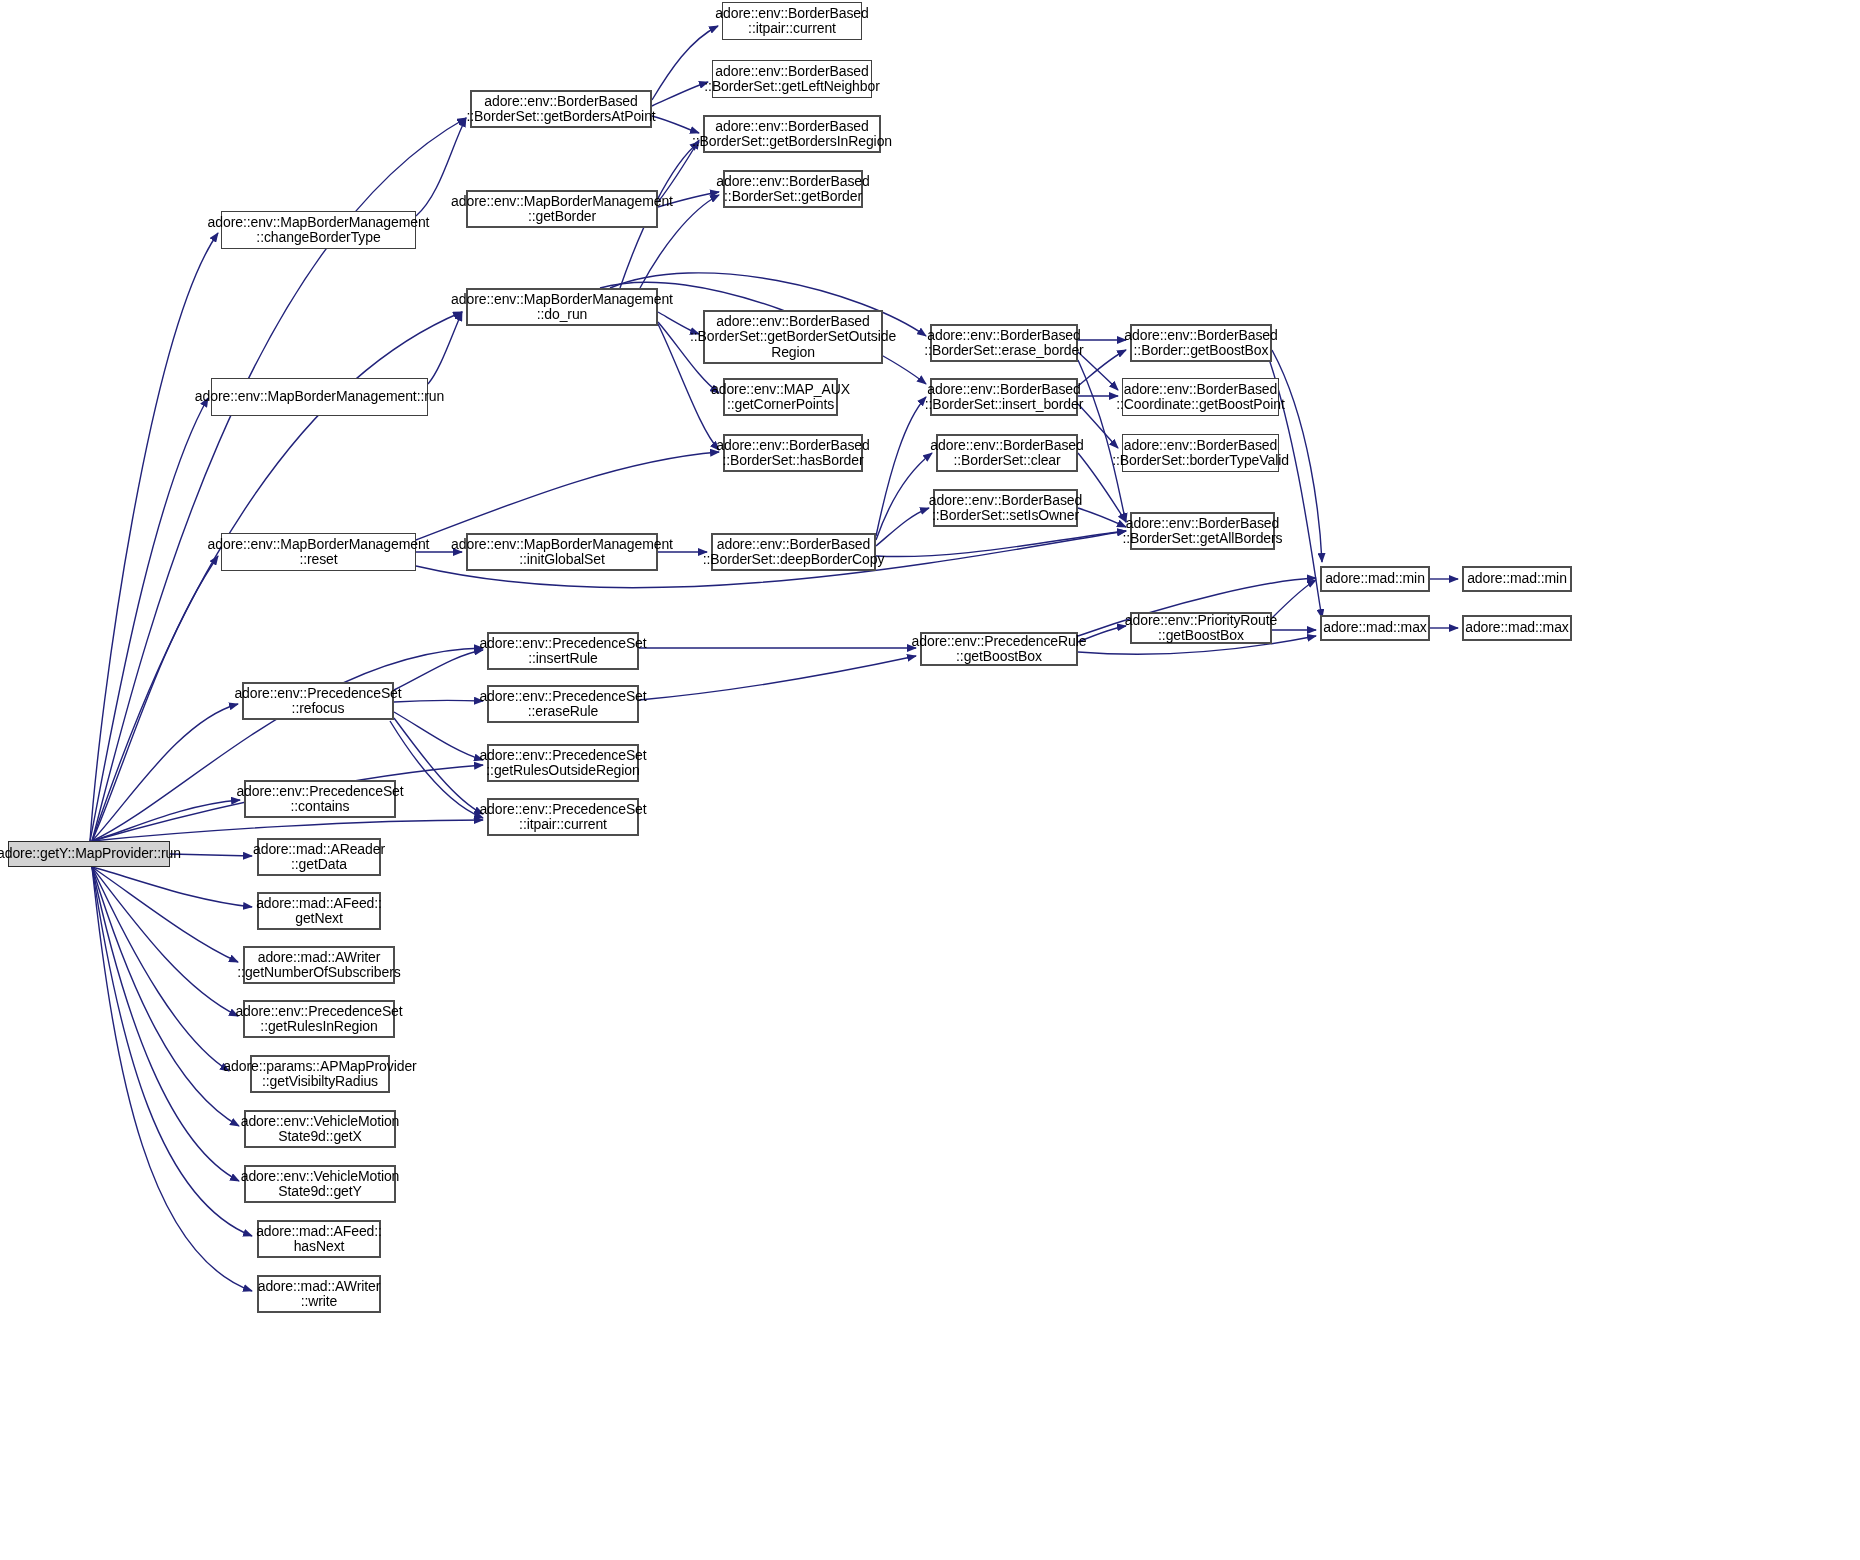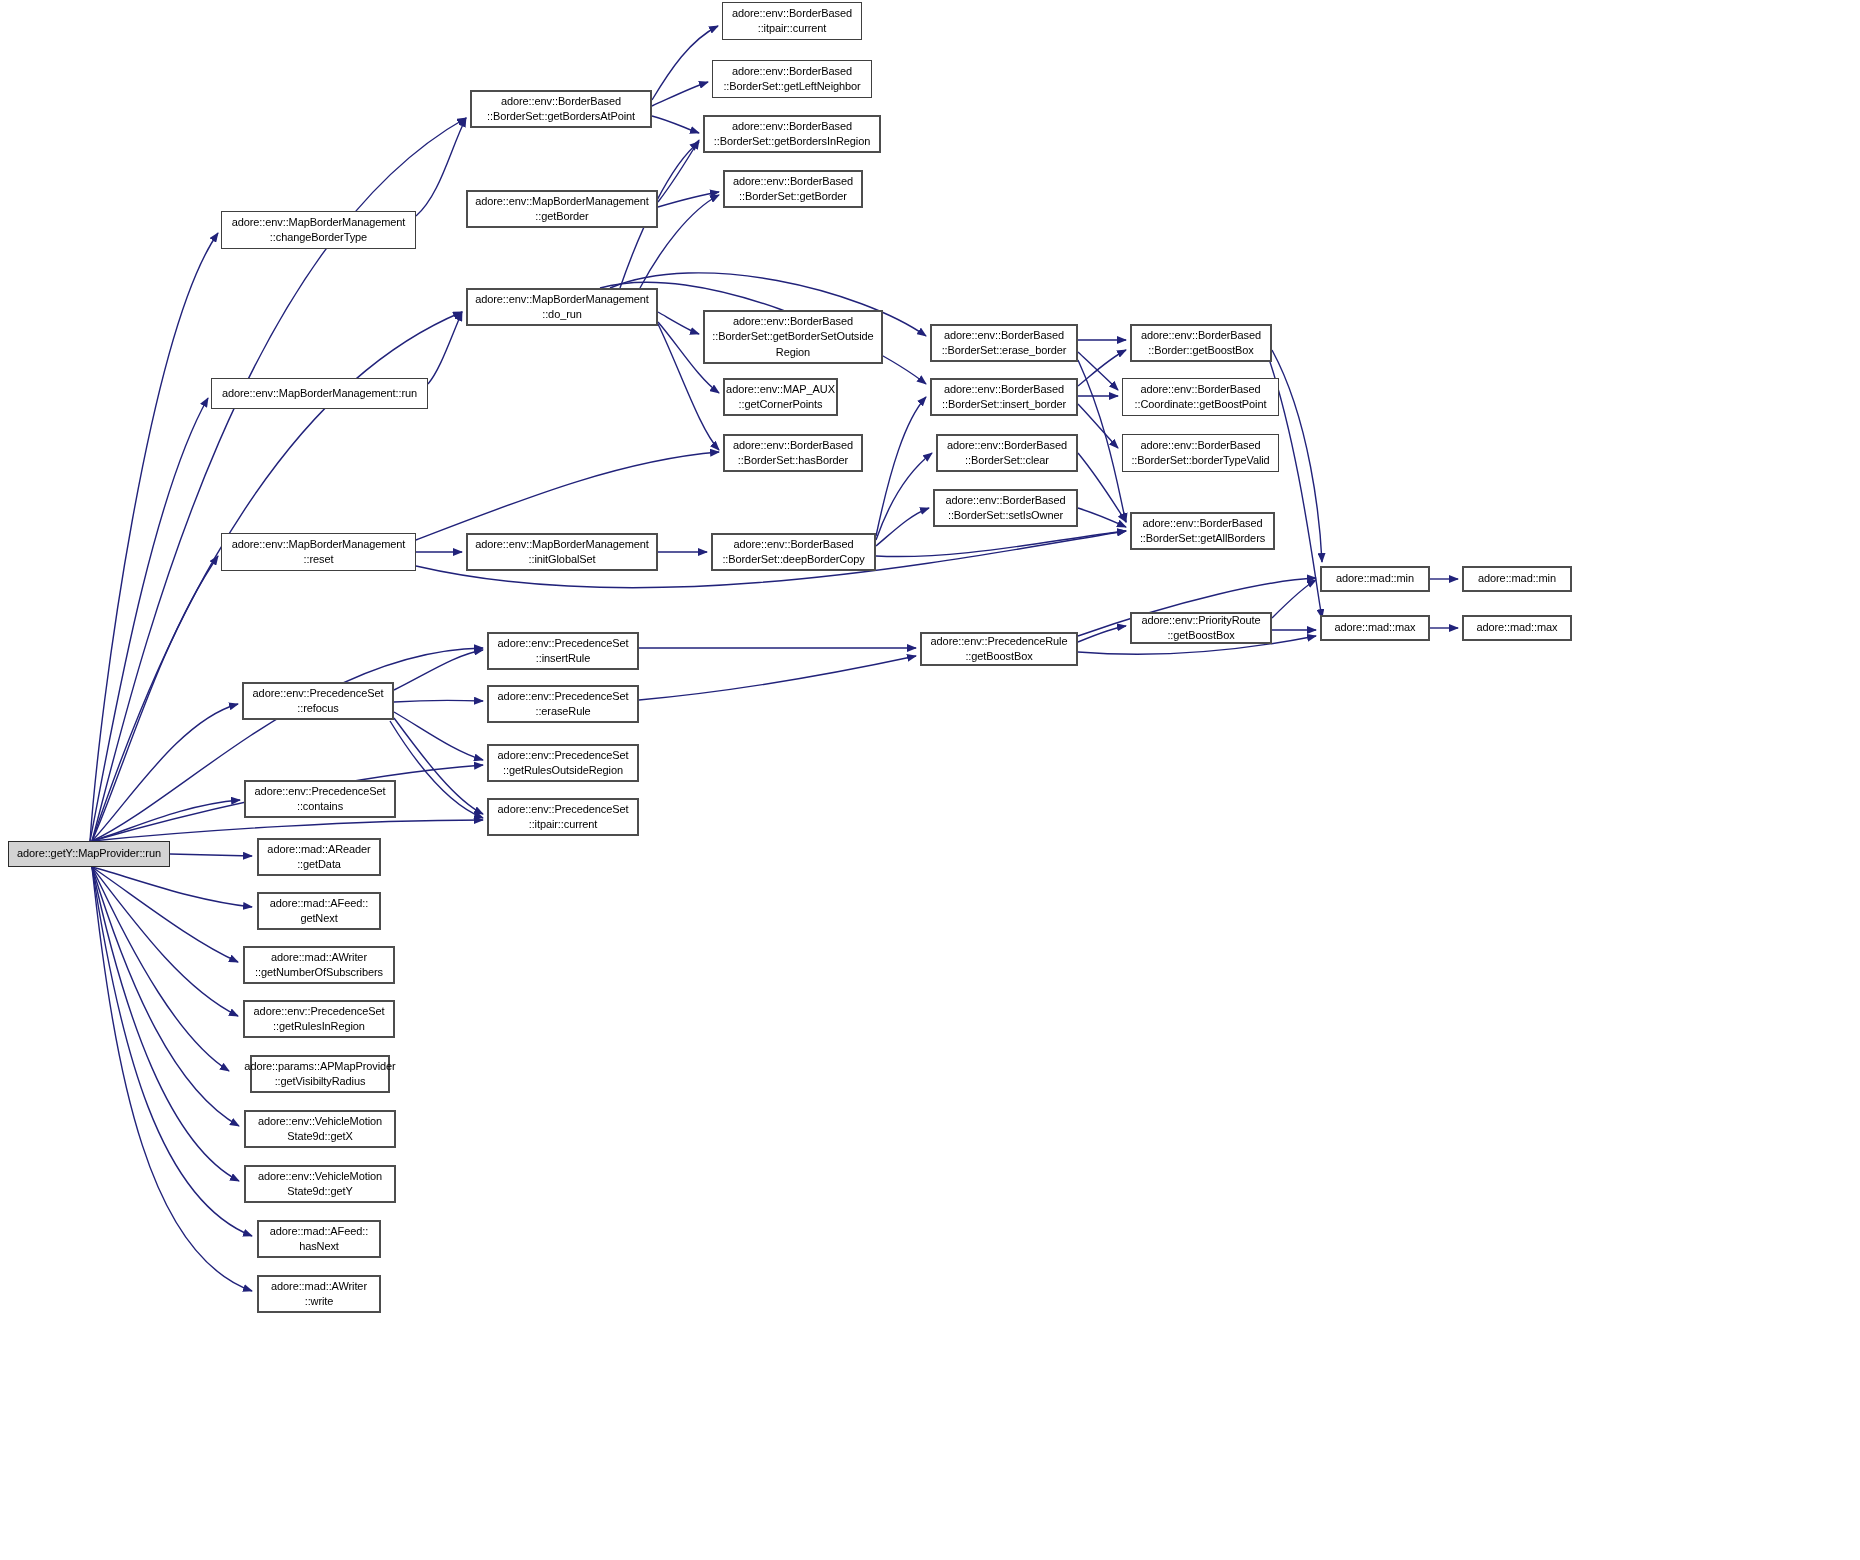--- a/index.html
+++ b/index.html
@@ -9,21 +9,21 @@
   .node{
     position:absolute;
     box-sizing:border-box;
     border:1px solid #404040;
     background:#ffffff;
     display:flex;
     align-items:center;
     justify-content:center;
     text-align:center;
     color:#000;
-    font-size:11px;
+    font-size:14px;
     line-height:15.5px;
     letter-spacing:-0.1px;
     white-space:pre-line;
     padding:1px 3px;
   }
   .node.root{background:#d3d3d3;border-color:#2b2b2b;}
   .node.thick{border-width:2px;border-color:#4d4d4d;}
 </style>
 </head>
 <body>
@@ -100,21 +100,21 @@
         <path d="M 394,718 C 425,760 455,800 483,814" fill="none" stroke="#21227a" stroke-width="1.4" marker-end="url(#arrow)"></path>
         <path d="M 390,721 C 420,770 450,805 483,818" fill="none" stroke="#21227a" stroke-width="1.4" marker-end="url(#arrow)"></path>
         <path d="M 92,841 C 200,830 360,820 483,820" fill="none" stroke="#21227a" stroke-width="1.4" marker-end="url(#arrow)"></path>
         <path d="M 92,841 C 200,810 350,775 483,765" fill="none" stroke="#21227a" stroke-width="1.4" marker-end="url(#arrow)"></path>
       </g>
   </svg>
   <div id="node-layer">
       <div class="node root" style="left: 8px; top: 841px; width: 162px; height: 26px;">adore::getY::MapProvider::run</div>
       <div class="node" style="left: 221px; top: 211px; width: 195px; height: 38px;">adore::env::MapBorderManagement
 ::changeBorderType</div>
-      <div class="node" style="left: 211px; top: 378px; width: 217px; height: 31px;">adore::env::MapBorderManagement::run</div>
+      <div class="node" style="left: 211px; top: 378px; width: 217px; height: 38px;">adore::env::MapBorderManagement::run</div>
       <div class="node" style="left: 221px; top: 533px; width: 195px; height: 38px;">adore::env::MapBorderManagement
 ::reset</div>
       <div class="node thick" style="left: 470px; top: 90px; width: 182px; height: 38px;">adore::env::BorderBased
 ::BorderSet::getBordersAtPoint</div>
       <div class="node thick" style="left: 466px; top: 190px; width: 192px; height: 38px;">adore::env::MapBorderManagement
 ::getBorder</div>
       <div class="node thick" style="left: 466px; top: 288px; width: 192px; height: 38px;">adore::env::MapBorderManagement
 ::do_run</div>
       <div class="node" style="left: 722px; top: 2px; width: 140px; height: 38px;">adore::env::BorderBased
 ::itpair::current</div>

